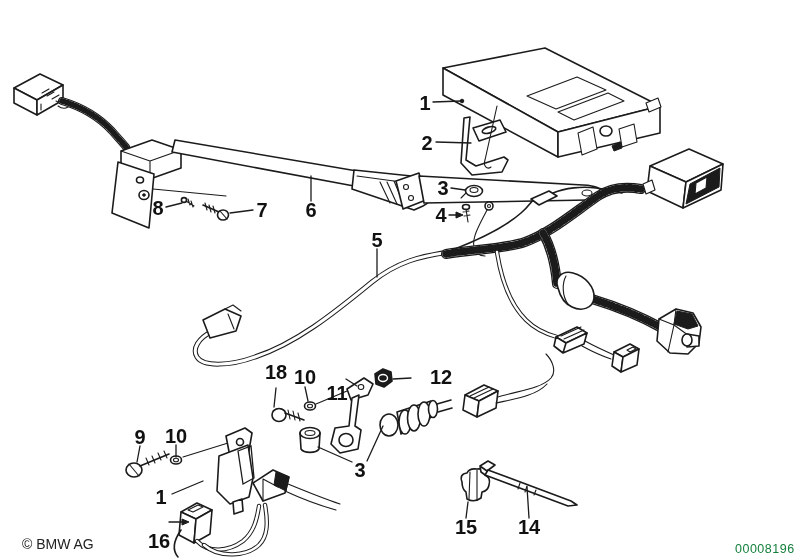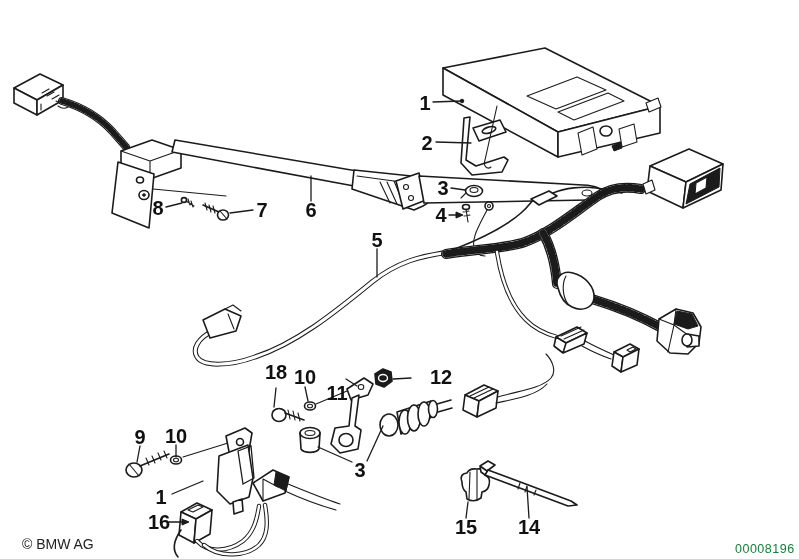--- a/index.html
+++ b/index.html
@@ -333,20 +333,20 @@
 <div class="callout" style="left:262px;top:210px">7</div>
 <div class="callout" style="left:158px;top:208px">8</div>
 <div class="callout" style="left:140px;top:437px">9</div>
 <div class="callout" style="left:176px;top:436px">10</div>
 <div class="callout" style="left:276px;top:372px">18</div>
 <div class="callout" style="left:305px;top:377px">10</div>
 <div class="callout" style="left:337px;top:393px">11</div>
 <div class="callout" style="left:441px;top:377px">12</div>
 <div class="callout" style="left:360px;top:470px">3</div>
 <div class="callout" style="left:161px;top:497px">1</div>
-<div class="callout" style="left:159px;top:522px">16</div>
+<div class="callout" style="left:159px;top:541px">16</div>
 <div class="callout" style="left:466px;top:527px">15</div>
 <div class="callout" style="left:529px;top:527px">14</div>
 
 <div class="copyright">© BMW AG</div>
 <div class="imgno">00008196</div>
 
 </div>
 
 </body></html>

